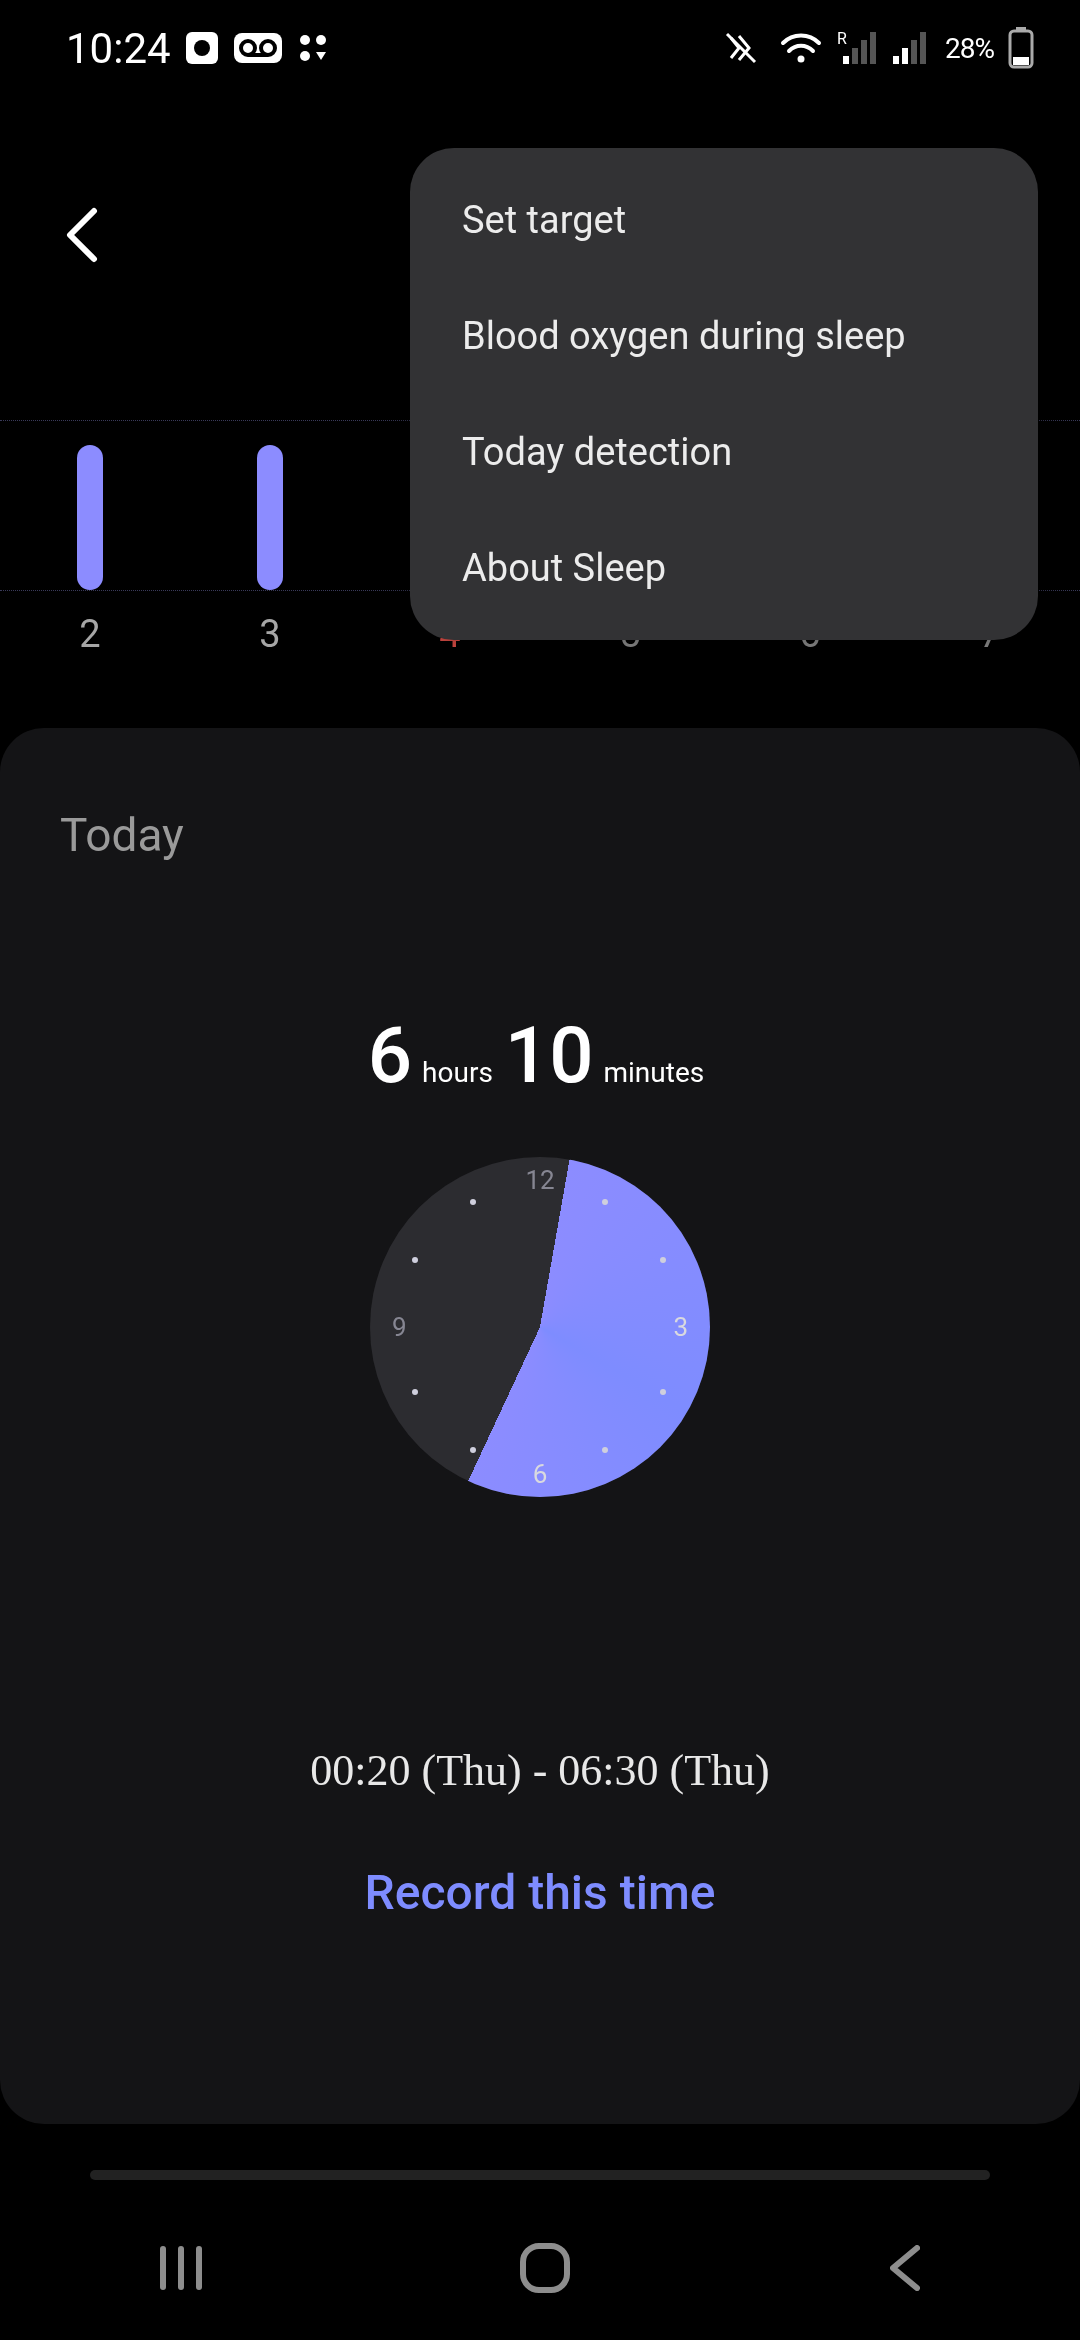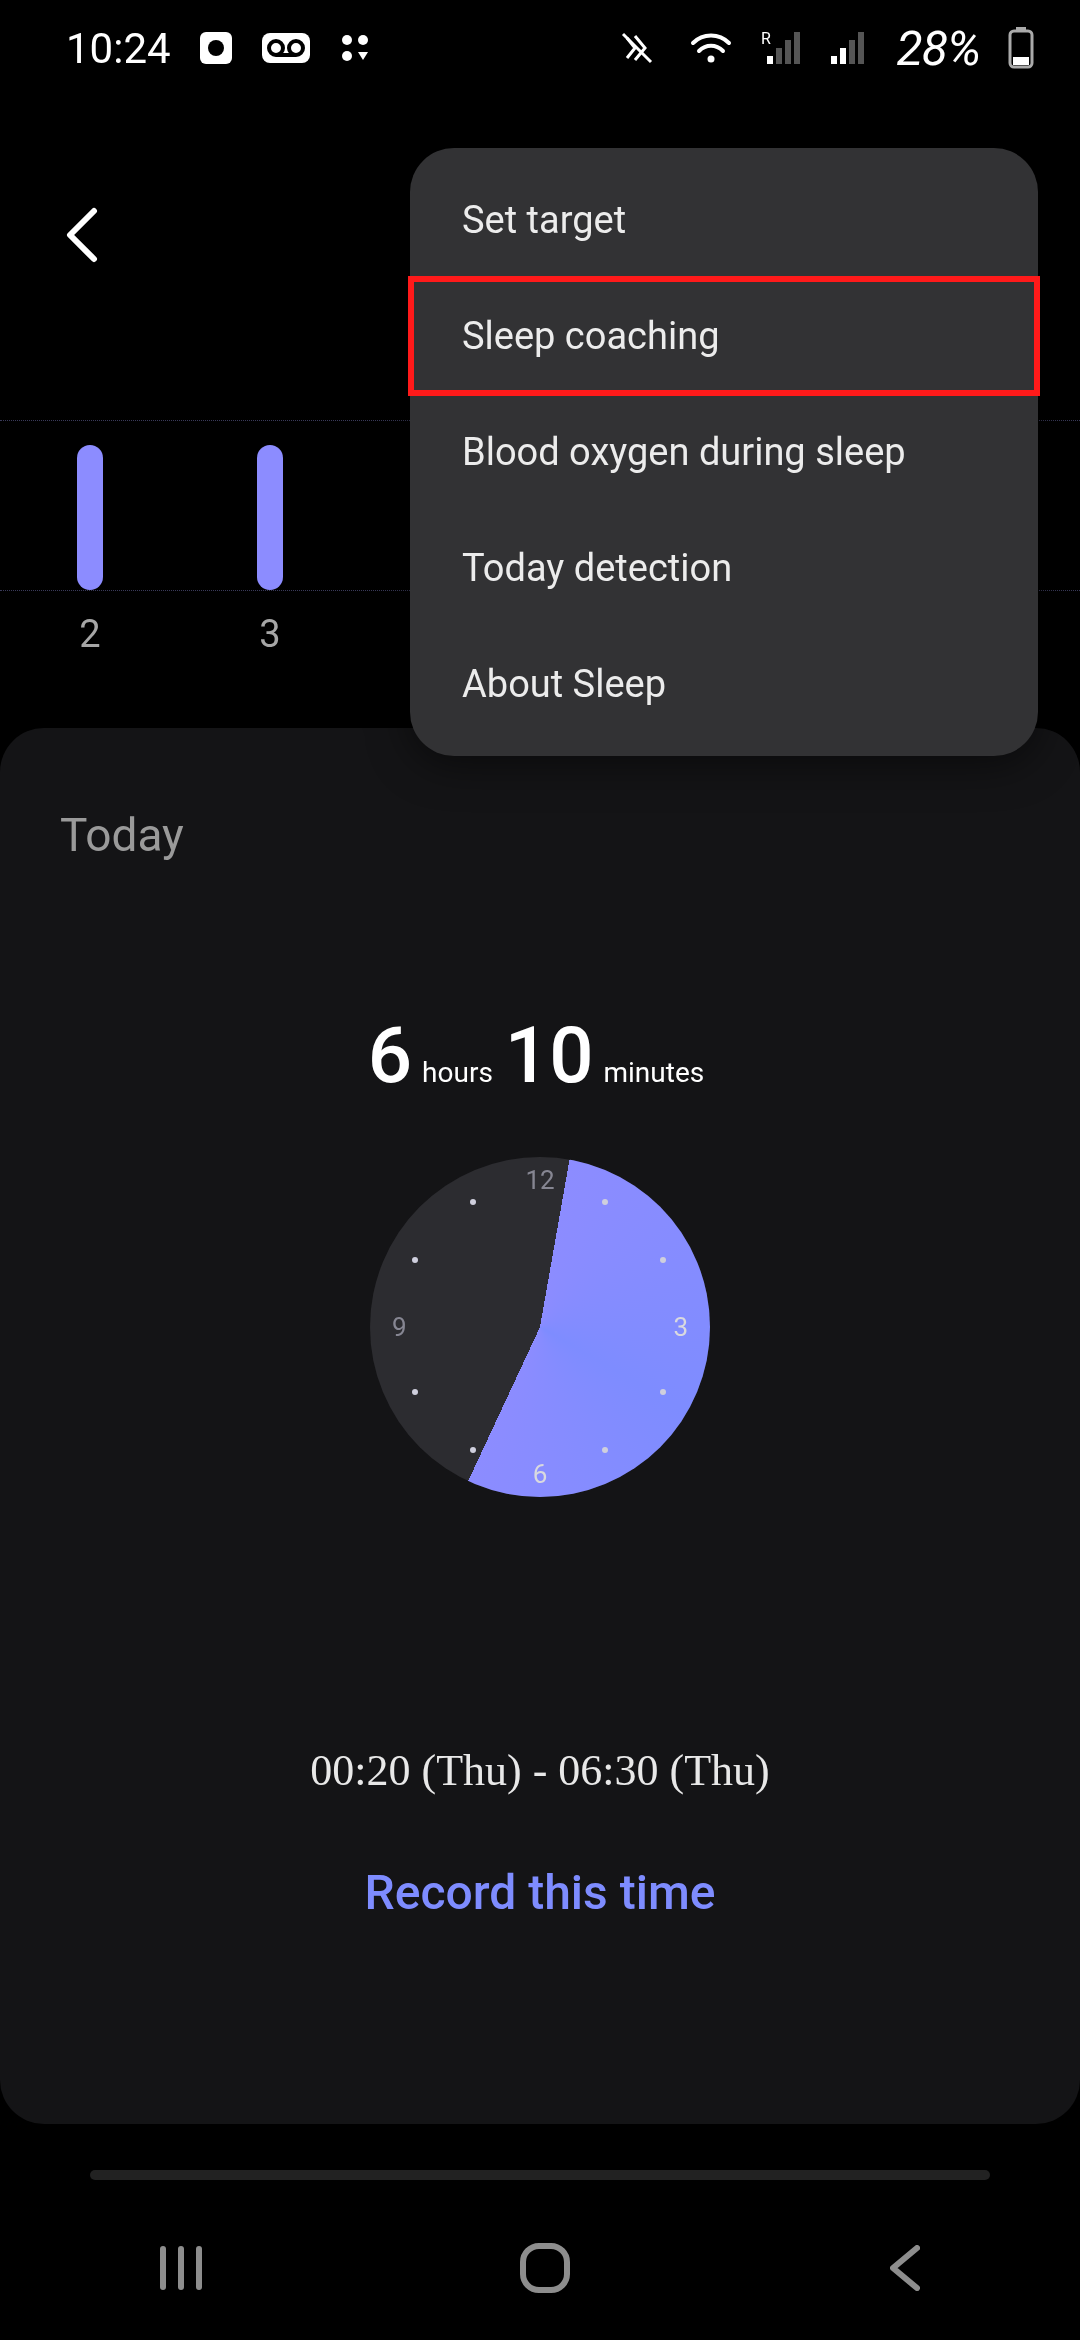--- a/index.html
+++ b/index.html
@@ -1,22 +1,22 @@
 <!DOCTYPE html>
 <html><head>
 <meta charset="utf-8">
 <style>
   * { margin:0; padding:0; box-sizing:border-box; font-family: -apple-system, Roboto, "Segoe UI", sans-serif; }
   html,body { width:1080px; height:2340px; background:#000; color:#fff; overflow:hidden; position:relative; }
 
   
   .statusbar { position:absolute; top:0; left:0; right:0; height:96px; display:flex; align-items:center; justify-content:space-between; padding:0 46px 0 66px; font-size:42px; font-weight:400; color:#fff; }
-  .statusbar .left, .statusbar .right { display:flex; align-items:center; gap:28px; }
+  .statusbar .left, .statusbar .right { display:flex; align-items:center; gap:14px; }
   .statusbar .ico { display:inline-flex; align-items:center; justify-content:center; }
-  .statusbar .batt-txt { font-size:48px; letter-spacing:-1px; margin-left:4px;font-style:italic; }
+  .statusbar .batt-txt { font-size:28px; letter-spacing:-1px; margin-left:4px; }
 
   
   .header { position:absolute; top:170px; left:0; right:0; height:130px; display:flex; align-items:center; padding-left:60px; gap:44px; }
   .header .back { width:42px; height:64px; }
   .header .title { font-size:72px; font-weight:600; }
 
   
   .week { position:absolute; top:420px; left:0; right:0; height:236px; }
   .week .gridline { position:absolute; left:0; right:0; border-top:1px dotted #3a3a5a; }
   .week .gridline.top { top:0; }
@@ -195,21 +195,20 @@
     <div class="clock-dot" style="top:232px;left:42px"></div>
     <div class="clock-dot" style="top:100px;left:42px"></div>
   </div>
 
   <div class="timewin">00:20 (Thu) - 06:30 (Thu)</div>
   <div class="record">Record this time</div>
 </div>
 
 <div class="menu" id="menu">
     <div class="item">Set target</div>
-    <div class="item hl">Sleep coaching</div>
     <div class="item">Blood oxygen during sleep</div>
     <div class="item">Today detection</div>
     <div class="item">About Sleep</div>
   </div>
 
 <div class="gesture"></div>
 
 <div class="navbar">
   <span class="nb">
     <svg width="56" height="50" viewBox="0 0 56 50" stroke="#bdbdbd" stroke-width="6" stroke-linecap="round">

